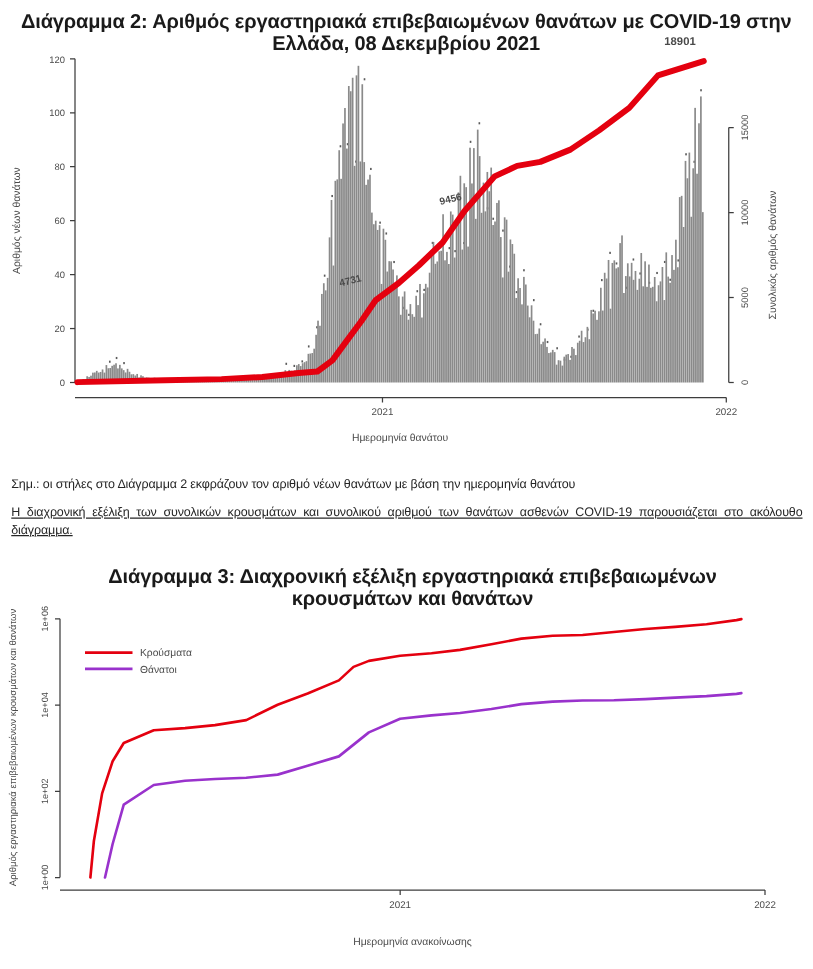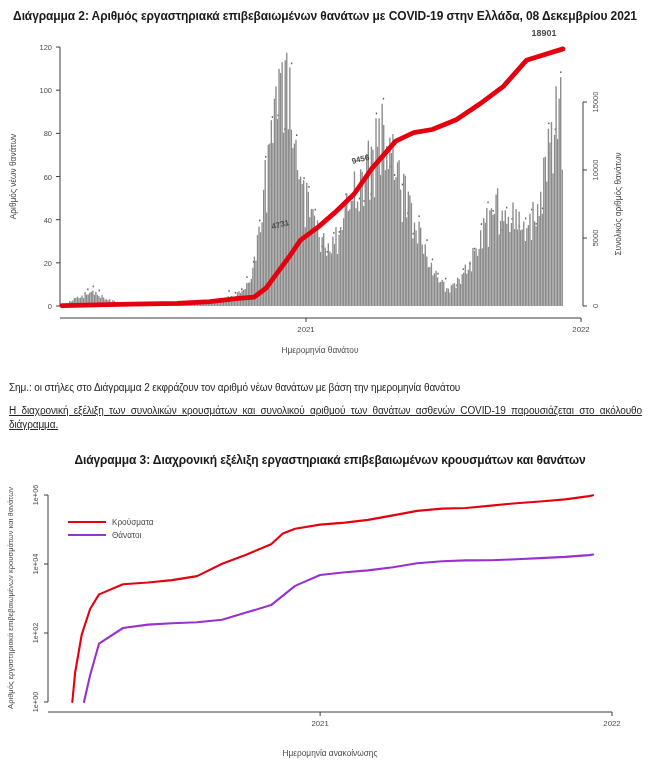--- a/index.html
+++ b/index.html
@@ -1,21 +1,21 @@
 <!DOCTYPE html>
 <html><head>
 <meta charset="utf-8">
 <style>
   html,body{margin:0;padding:0;background:#ffffff;}
   .page{
     position:relative;width:650px;height:775px;background:#ffffff;overflow:hidden;
     font-family:"Liberation Sans",sans-serif;color:#1f1f1f;
   }
   .chart-title{
-    position:absolute;text-align:center;font-weight:bold;font-size:12px;color:#1a1a1a;
+    position:absolute;text-align:center;font-weight:bold;font-size:16px;color:#1a1a1a;
     letter-spacing:-0.1px;
   }
   #title2{top:9px;left:0;width:650px;}
   #title3{top:453px;left:40px;width:580px;text-align:center;}
   .bodytext{
     position:absolute;left:9px;width:633px;font-size:10px;line-height:1.35;color:#262626;
     letter-spacing:-0.1px;
   }
   #note{top:381px;}
   #para{top:404px;text-align:justify;text-decoration:underline;}

